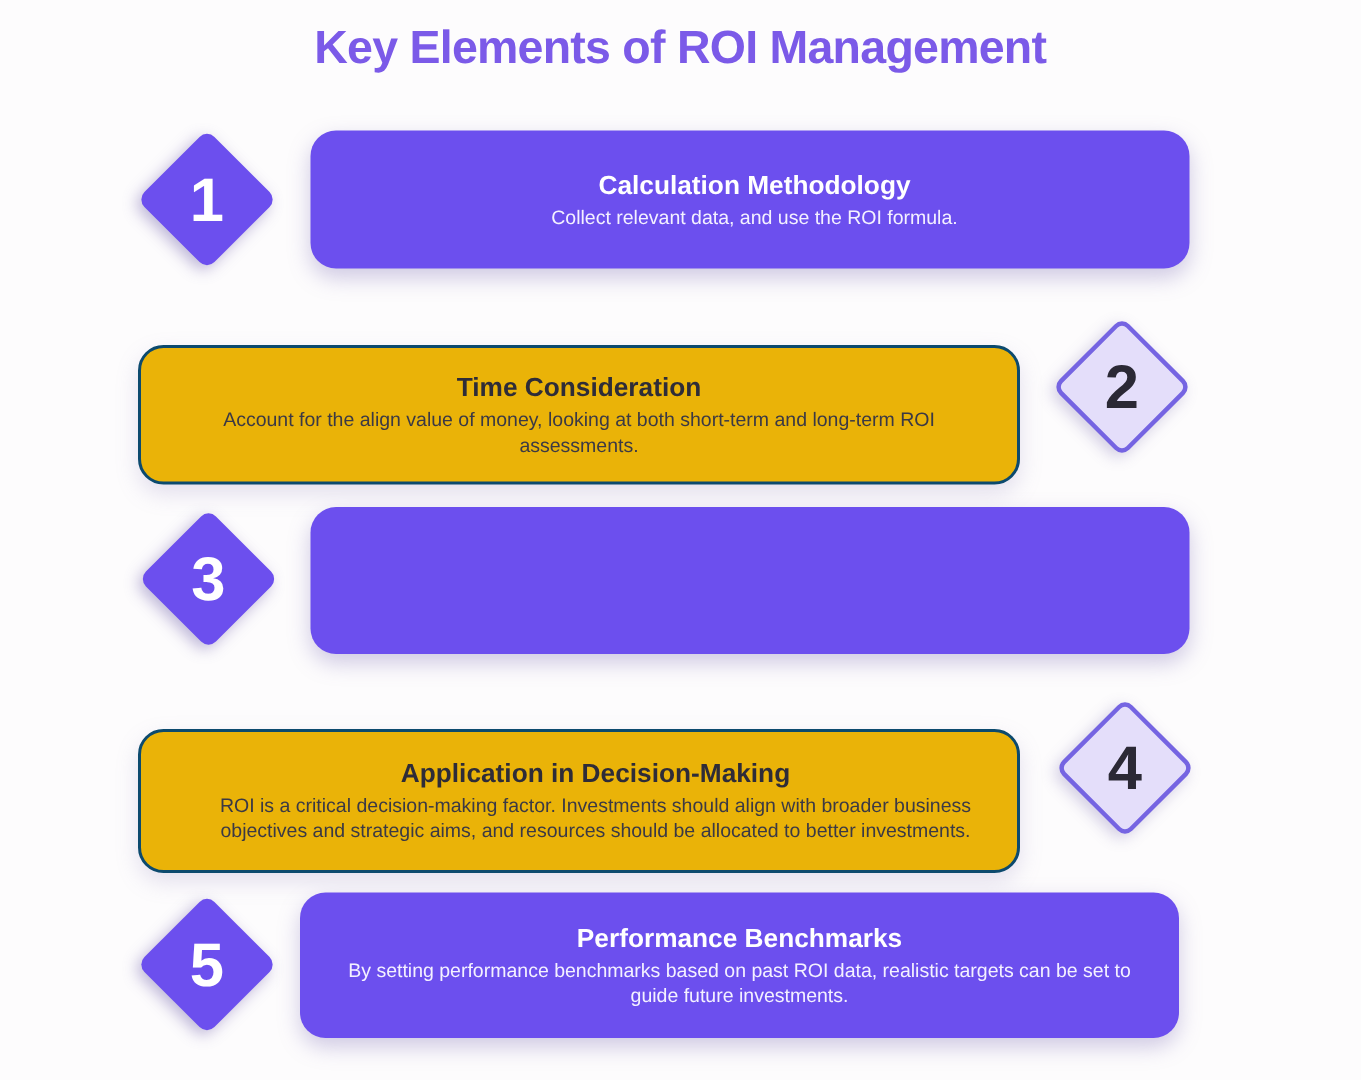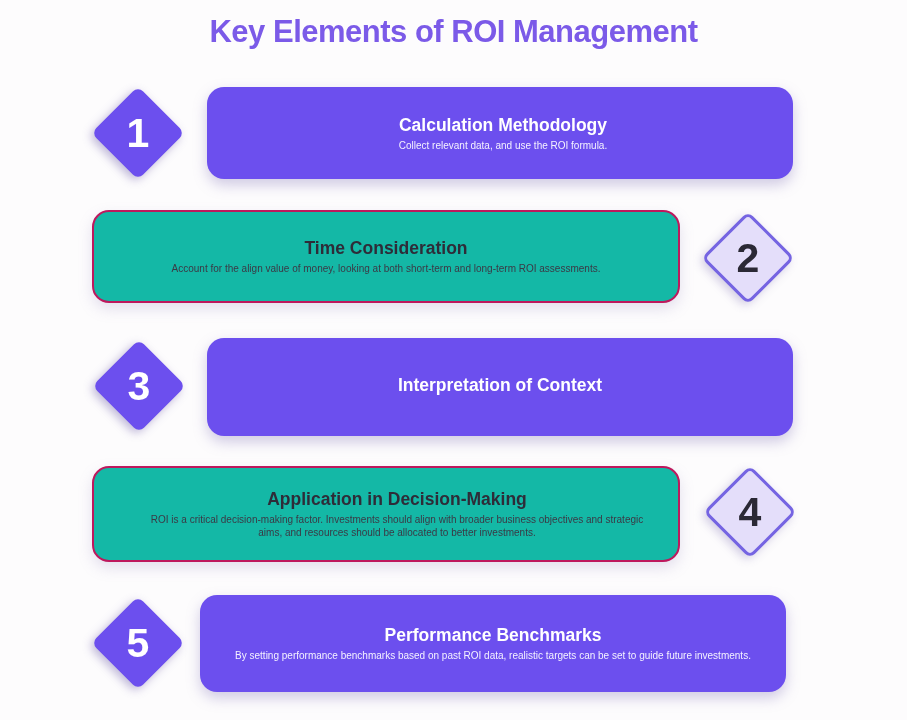--- a/index.html
+++ b/index.html
@@ -38,34 +38,35 @@
     justify-content: center;
     text-align: center;
     padding: 6px 26px;
   }
   .card.solid {
     background: #6c4fee;
     color: #ffffff;
     box-shadow: 0 6px 14px rgba(124, 110, 180, 0.35);
   }
   .card.outline {
-    background: #14b8a6;
-    border: 2px solid #be185d;
+    background: #eab308;
+    border: 2px solid #0c4a6e;
     color: #2e2c38;
     box-shadow: 0 6px 14px rgba(150, 140, 190, 0.25);
+    margin-top: 20px;
   }
   .card h2 {
     margin: 0 0 3px 0;
     font-size: 17.5px;
     font-weight: bold;
     line-height: 1.2;
   }
   .card p {
     margin: 0;
-    font-size: 10px;
+    font-size: 13px;
     line-height: 1.3;
   }
   .card.solid p { color: #f4f1ff; }
   .card.outline p { color: #3b3945; }
 
   .card-1 { left: 207px; top: 87px;  width: 586px; height: 92px; padding-left: 32px; }
   .card-2 { left: 92px;  top: 210px; width: 588px; height: 93px; }
   .card-3 { left: 207px; top: 338px; width: 586px; height: 98px; }
   .card-4 { left: 92px;  top: 466px; width: 588px; height: 96px; padding-left: 48px; }
   .card-5 { left: 200px; top: 595px; width: 586px; height: 97px; }
@@ -126,21 +127,20 @@
     <p>Account for the align value of money, looking at both short-term and long-term ROI assessments.</p>
   </div>
   <div class="diamond outline diamond-2">
     <span class="num">2</span>
   </div>
 
   <div class="diamond solid diamond-3">
     <span class="num">3</span>
   </div>
   <div class="card solid card-3">
-    <h2>Interpretation of Context</h2>
   </div>
 
   <div class="card outline card-4">
     <h2>Application in Decision-Making</h2>
     <p>ROI is a critical decision-making factor. Investments should align with broader business objectives and strategic aims, and resources should be allocated to better investments.</p>
   </div>
   <div class="diamond outline diamond-4">
     <span class="num">4</span>
   </div>
 

